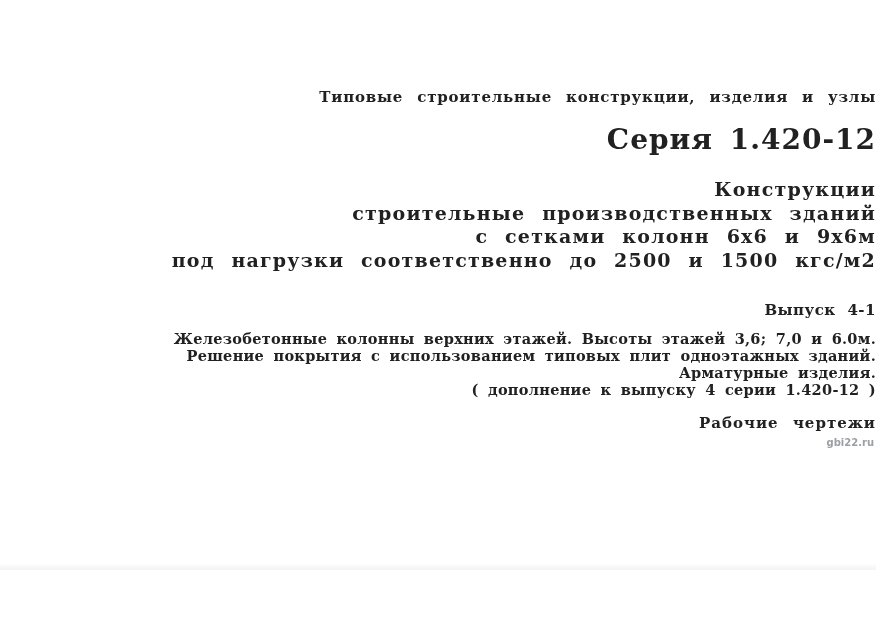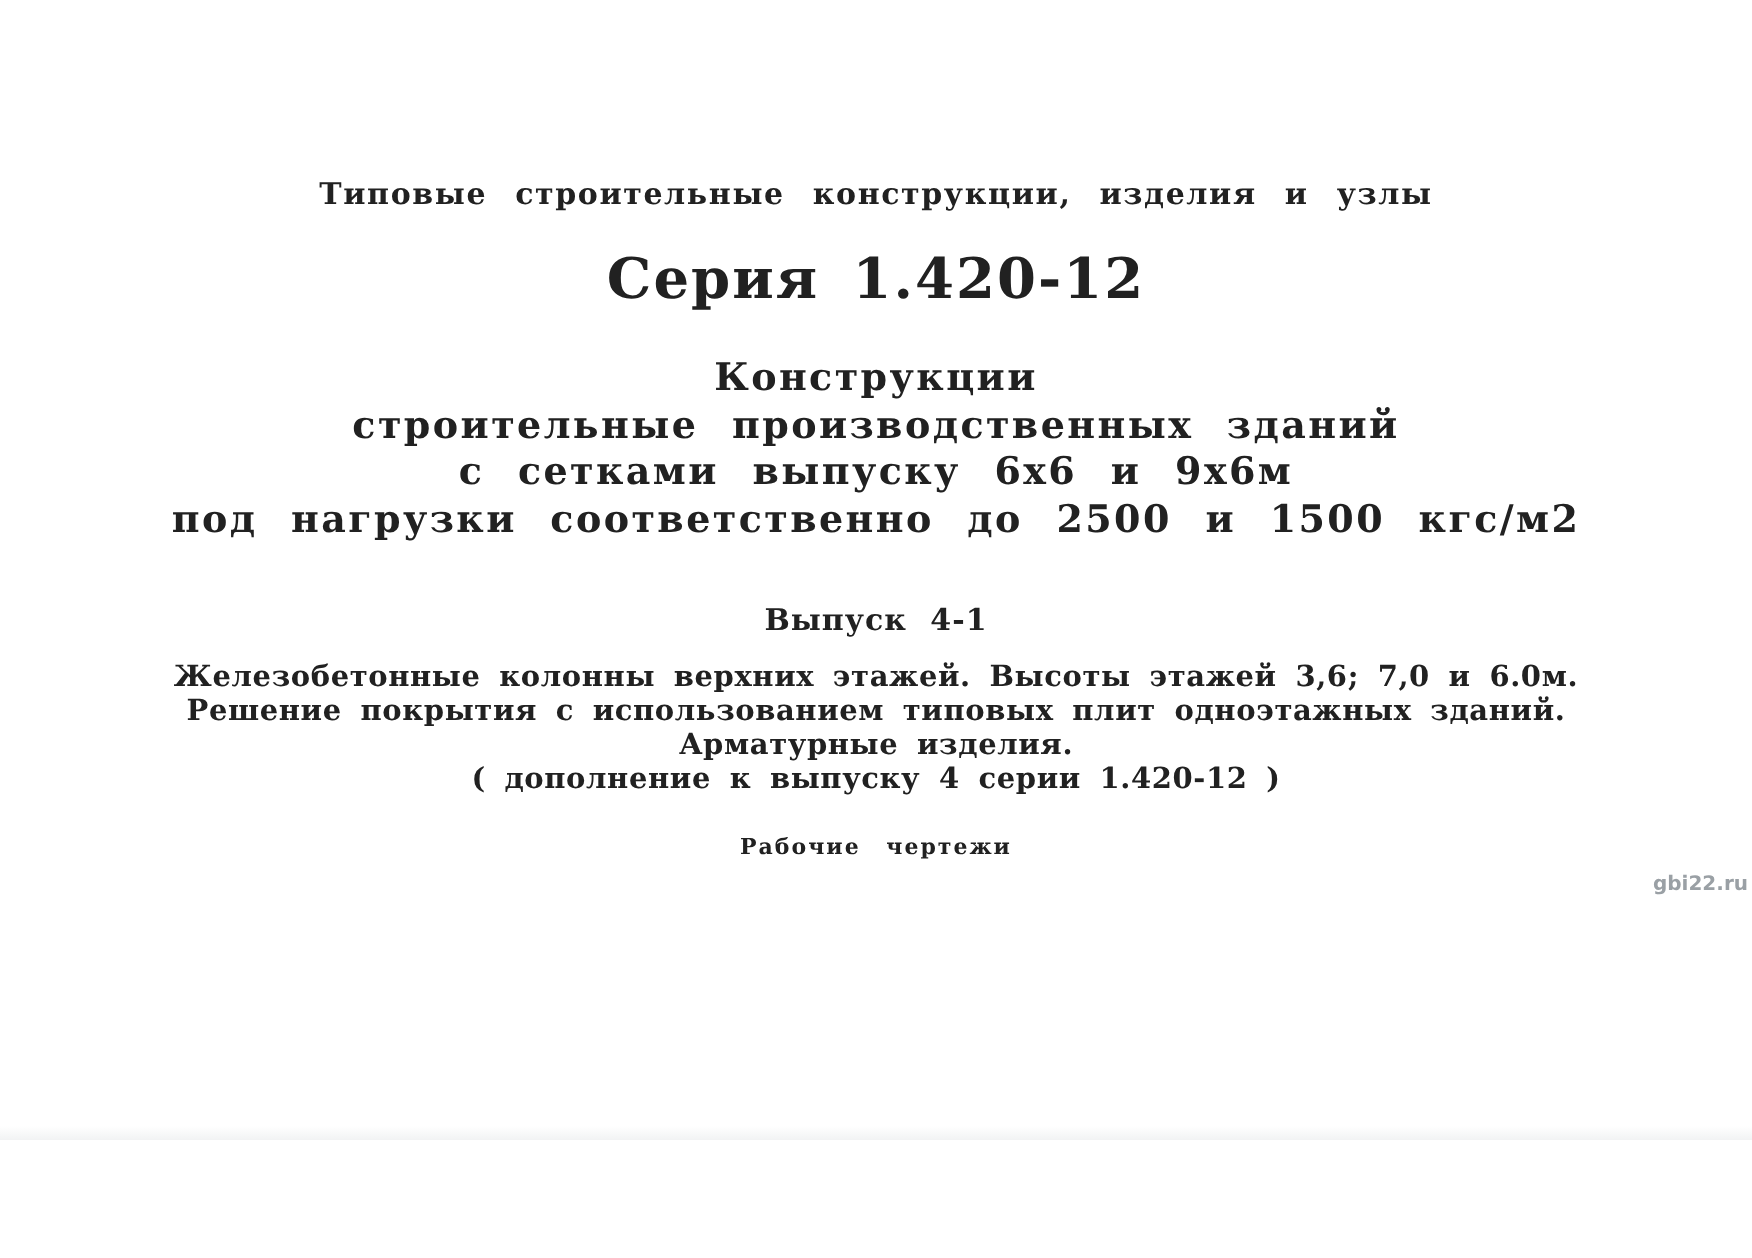--- a/index.html
+++ b/index.html
@@ -8,21 +8,21 @@
     background: #ffffff;
   }
   .page {
     position: relative;
     width: 876px;
     height: 570px;
     background: #ffffff;
     overflow: hidden;
     font-family: "DejaVu Serif", "Liberation Serif", serif;
     color: #212121;
-    text-align: center;
+    text-align: right;
   }
   
   .page::after {
     content: "";
     position: absolute;
     left: 0; right: 0; bottom: 0;
     height: 7px;
     background: linear-gradient(to bottom, rgba(255,255,255,0), rgba(225,228,230,0.45));
     pointer-events: none;
   }
@@ -67,21 +67,21 @@
     margin-top: 11px;
     font-size: 14.5px;
     font-weight: bold;
     letter-spacing: 0.3px;
     word-spacing: 4px;
     line-height: 17px;
   }
 
   .working-drawings {
     margin-top: 17px;
-    font-size: 11px;
+    font-size: 15px;
     font-weight: bold;
     letter-spacing: 1px;
     word-spacing: 8px;
     line-height: 17px;
   }
 
   .watermark {
     position: absolute;
     top: 437px;
     right: 2px;
@@ -98,21 +98,21 @@
 
 <div class="page">
 
   <div class="doc-header">Типовые строительные конструкции, изделия и узлы</div>
 
   <div class="series">Серия 1.420-12</div>
 
   <div class="main-title">
     <div>Конструкции</div>
     <div>строительные производственных зданий</div>
-    <div>с сетками выпуску 6х6 и 9х6м</div>
+    <div>с сетками колонн 6х6 и 9х6м</div>
     <div>под нагрузки соответственно до 2500 и 1500 кгс/м2</div>
   </div>
 
   <div class="issue">Выпуск 4-1</div>
 
   <div class="description">
     <div>Железобетонные колонны верхних этажей. Высоты этажей 3,6; 7,0 и 6.0м.</div>
     <div>Решение покрытия с использованием типовых плит одноэтажных зданий.</div>
     <div>Арматурные изделия.</div>
     <div>( дополнение к выпуску 4 серии 1.420-12 )</div>

